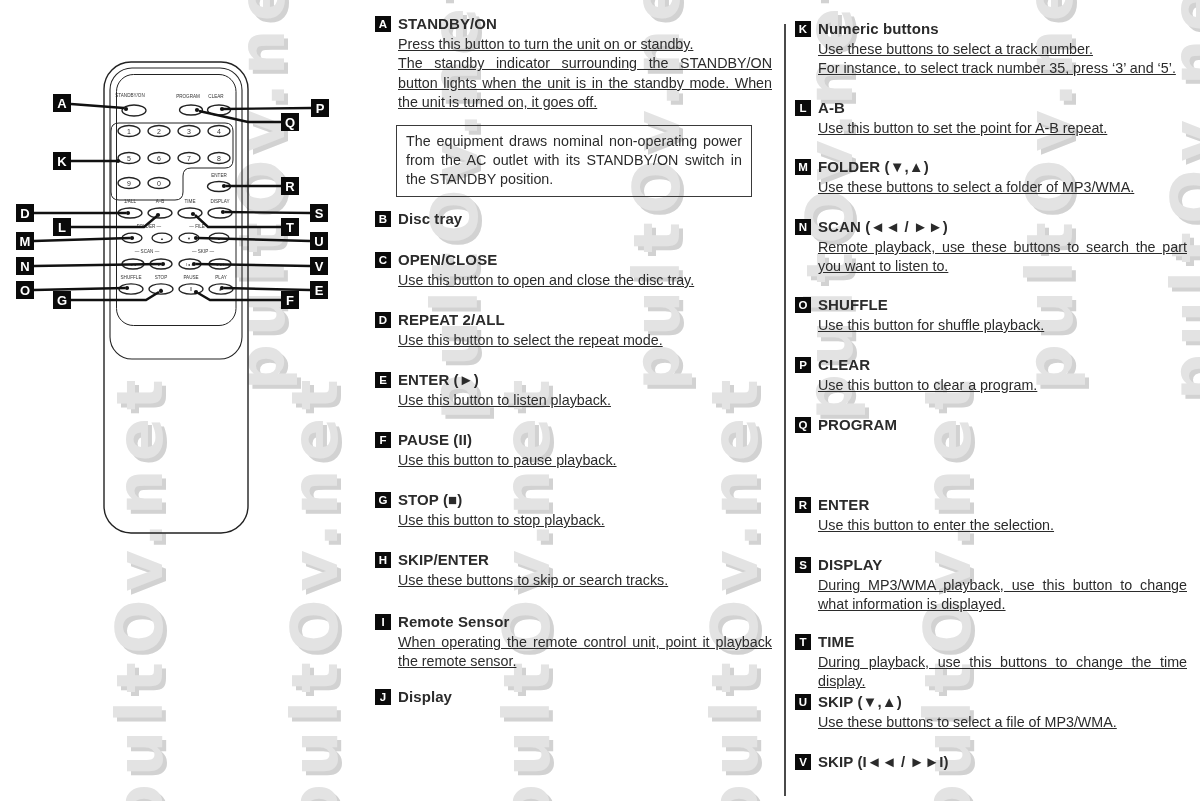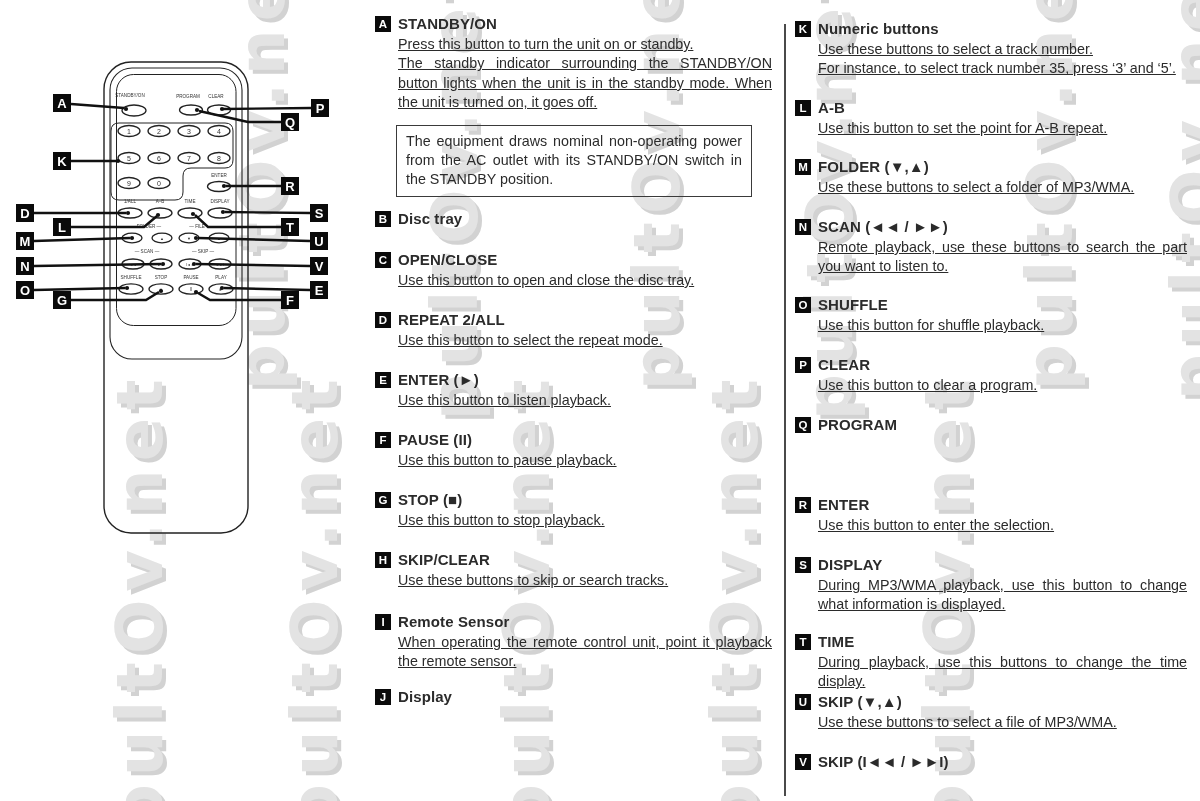--- a/index.html
+++ b/index.html
@@ -257,21 +257,21 @@
         <span class="badge">G</span>
         <span class="sec-title">STOP (■)</span>
       </div>
       <div class="sec-body">
         <p>Use this button to stop playback.</p>
       </div>
     </div>
     <div class="section" style="top: 551px; width: 100%;">
       <div class="sec-head">
         <span class="badge">H</span>
-        <span class="sec-title">SKIP/CLEAR</span>
+        <span class="sec-title">SKIP/ENTER</span>
       </div>
       <div class="sec-body">
         <p>Use these buttons to skip or search tracks.</p>
       </div>
     </div>
     <div class="section" style="top: 613px; width: 100%;">
       <div class="sec-head">
         <span class="badge">I</span>
         <span class="sec-title">Remote Sensor</span>
       </div>

